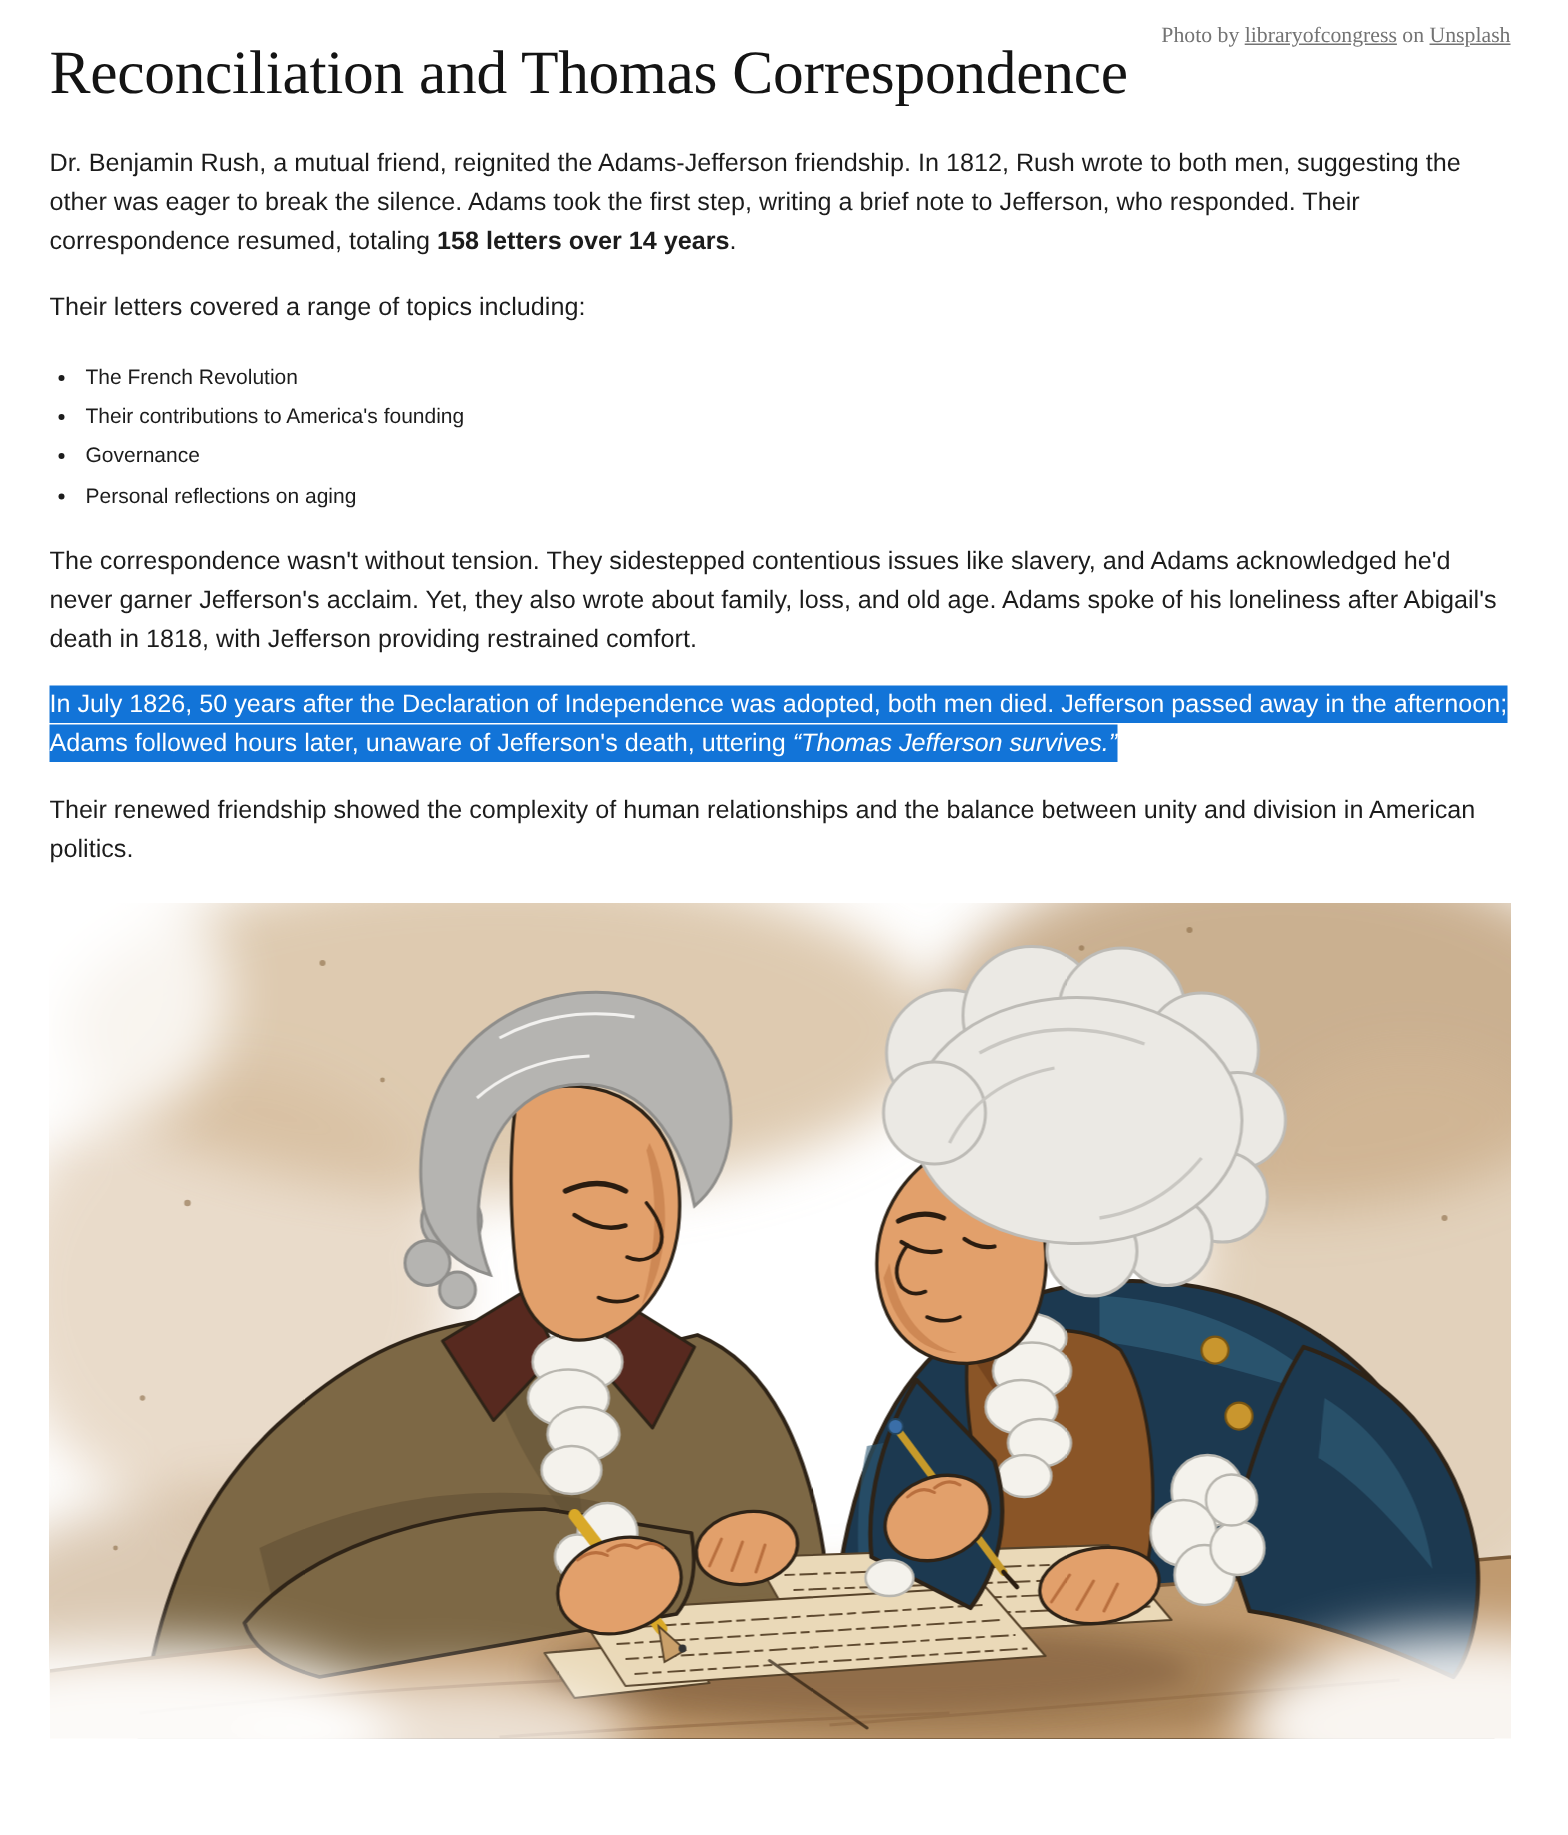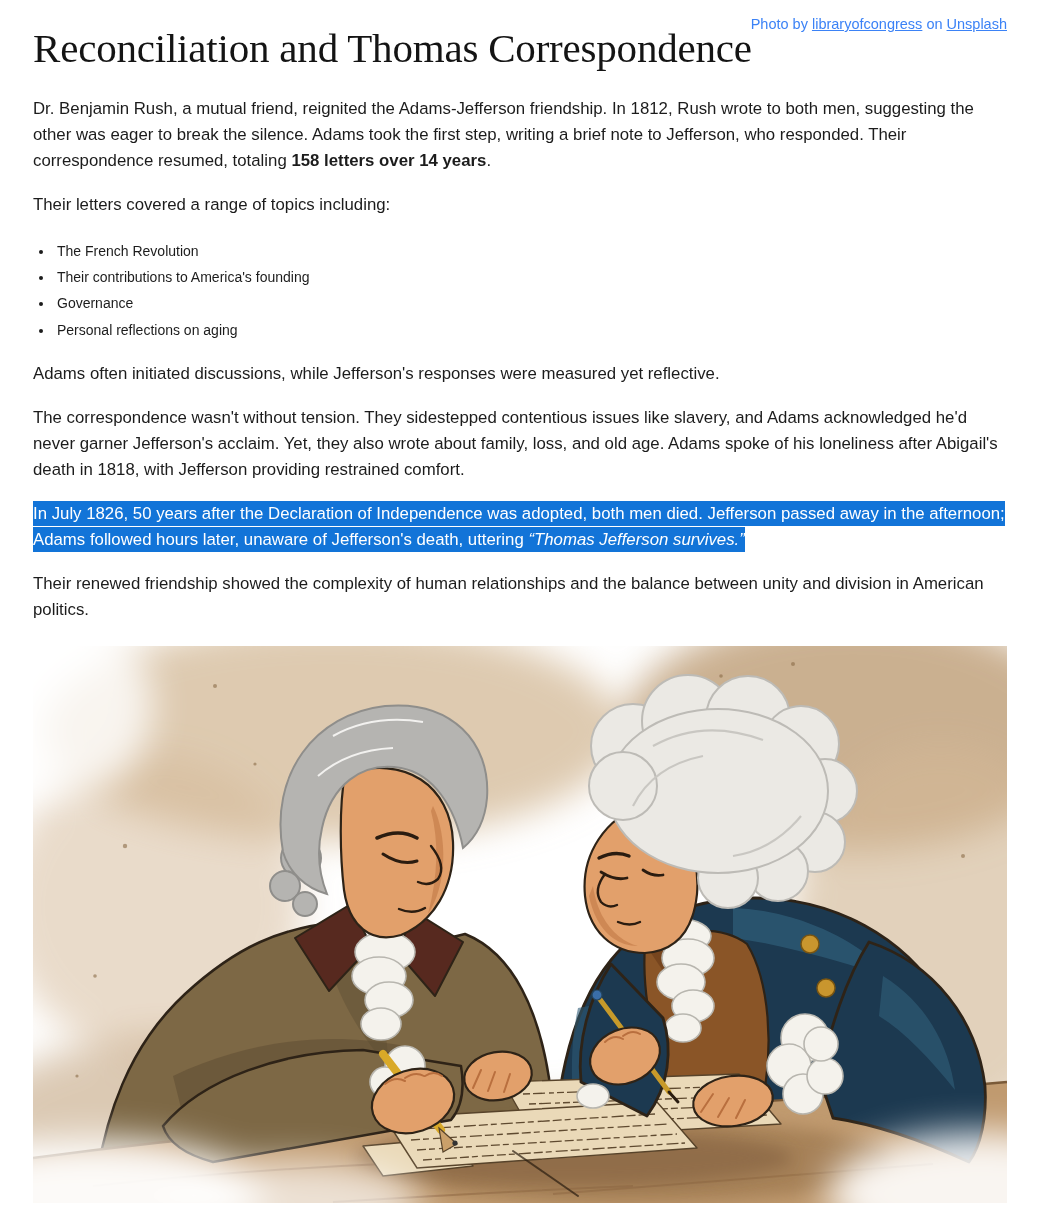--- a/index.html
+++ b/index.html
@@ -2,22 +2,23 @@
 <html style="--text: #1c1c1c; --selection-bg: #1274d8; --selection-text: #ffffff; --splash-sepia: #d3b896; --splash-deep: #bd9c74; --coat-left: #7d6845; --coat-left-shadow: #5e4d33; --collar-left: #57291f; --hair-left: #b5b4b1; --hair-right: #ebe9e4; --skin: #e2a06b; --skin-shadow: #b96f3e; --cravat: #f4f2ec; --cravat-shadow: #b8b6af; --coat-right: #1c3950; --coat-right-light: #2d5a74; --vest-right: #8a5527; --button-gold: #c9962e; --table: #c09a6f; --table-dark: #96724a; --paper: #ead9b8; --ink: #5f4a30; --pencil: #d9a928; --outline: #2e2317;"><head>
 <meta charset="utf-8">
 <style>
   html, body { background:#fff; }
   body {
     margin:0; width:1045px; height:1223px; overflow:hidden; position:relative;
     font-family:"Liberation Sans", sans-serif; color:var(--text, #1c1c1c);
   }
   .page { position:relative; padding:0 33px; }
   .credit {
-    position:absolute; top:-10px; right:38px; font-size:14.5px; color:#3b82f6;
+    position:absolute; top:-10px; right:38px; font-size:14.5px; color:#737373;
     white-space:nowrap;
+    font-family:Liberation Serif, serif;
   }
   .credit a { color:inherit; text-decoration:underline; cursor:pointer; }
   h1 {
     font-family:"Liberation Serif", serif; font-weight:500; font-size:41px;
     line-height:1.12; letter-spacing:-0.2px; color:#141414; margin:26px 0 0 0;
   }
   p { font-size:16.8px; line-height:26px; margin:18px 0 0 0; max-width:974px; }
   p.lead-gap { margin-top:24px; }
   strong { font-weight:bold; }
   ul { margin:20px 0 0 0; padding-left:21px; }
@@ -67,21 +68,20 @@
 
   <p>Their letters covered a range of topics including:</p>
 
   <ul>
     <li>The French Revolution</li>
     <li>Their contributions to America's founding</li>
     <li>Governance</li>
     <li>Personal reflections on aging</li>
   </ul>
 
-  <p>Adams often initiated discussions, while Jefferson's responses were measured yet reflective.</p>
 
   <p>The correspondence wasn't without tension. They sidestepped contentious issues like slavery, and Adams acknowledged he'd never garner Jefferson's acclaim. Yet, they also wrote about family, loss, and old age. Adams spoke of his loneliness after Abigail's death in 1818, with Jefferson providing restrained comfort.</p>
 
   <p><span class="hl">In July 1826, 50 years after the Declaration of Independence was adopted, both men died. Jefferson passed away in the afternoon; Adams followed hours later, unaware of Jefferson's death, uttering </span><em class="hl">“Thomas Jefferson survives.”</em></p>
 
   <p>Their renewed friendship showed the complexity of human relationships and the balance between unity and division in American politics.</p>
 
   <figure>
     <svg viewBox="0 0 974 557" role="img">
       <defs>

